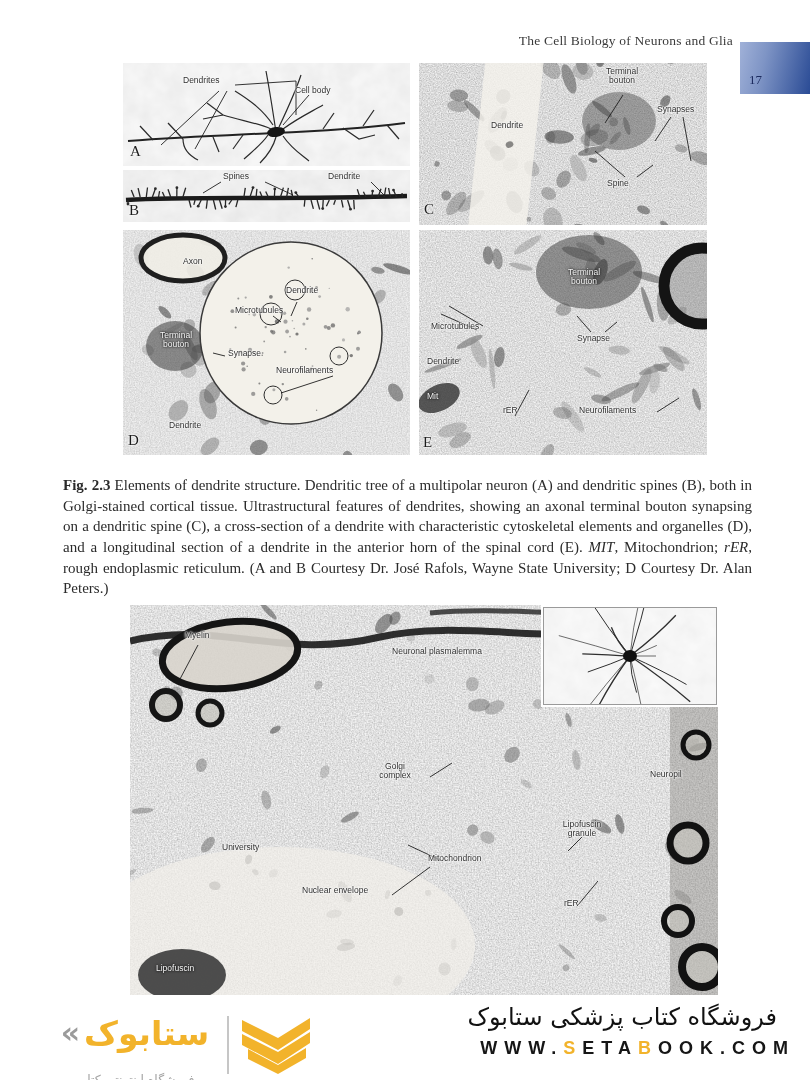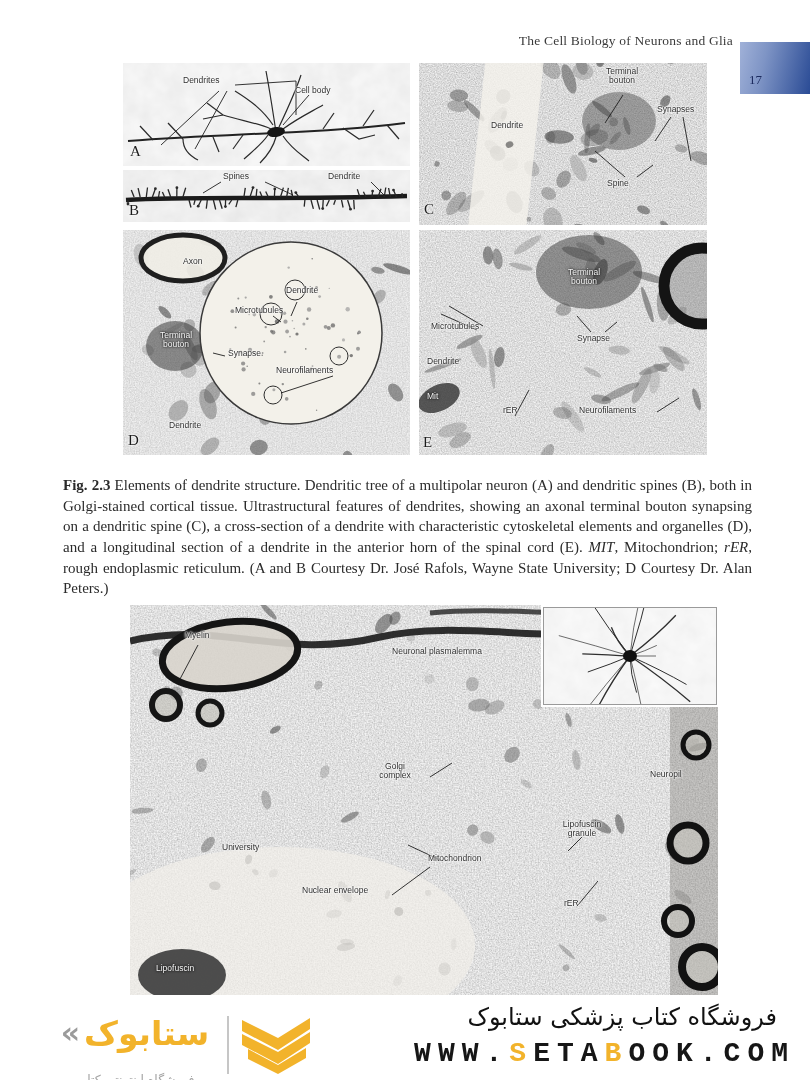--- a/index.html
+++ b/index.html
@@ -54,21 +54,21 @@
        margin-right:4px;line-height:1;}
   .logo-word{color:#f2b32b;font-size:33px;font-weight:bold;font-family:"DejaVu Sans",sans-serif;
        line-height:1;}
   .logo-sub{direction:rtl;color:#a5a5a5;font-size:12.5px;font-family:"DejaVu Sans",sans-serif;
        margin-top:16px;}
   .logo-divider{position:absolute;left:227px;top:1016px;width:2px;height:58px;background:#c6c6c6;}
   .chevron-wrap{position:absolute;left:240px;top:1018px;width:72px;height:56px;}
   .store-title{position:absolute;right:33px;top:1003px;direction:rtl;color:#111;
        font-size:24px;font-family:"DejaVu Sans",sans-serif;}
   .website{position:absolute;right:15px;top:1038px;color:#161616;font-weight:bold;
-       font-size:28px;letter-spacing:7px;font-family:Liberation Mono, monospace;margin-left:28px;}
+       font-size:18px;letter-spacing:7px;font-family:Liberation Sans, sans-serif;margin-left:28px;}
   .website .yel{color:#f2b32b;}
 </style>
 </head>
 <body>
 
 <div class="page">
 
   <div class="running-title">The Cell Biology of Neurons and Glia</div>
   <div class="pagenum-box">
     <span>17</span>

